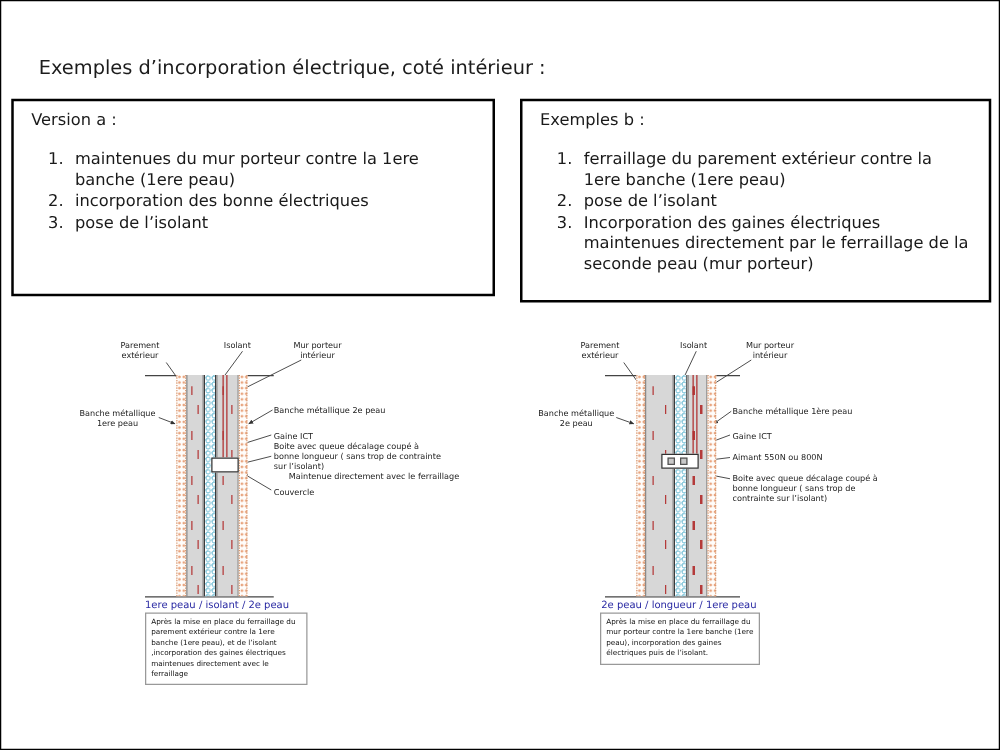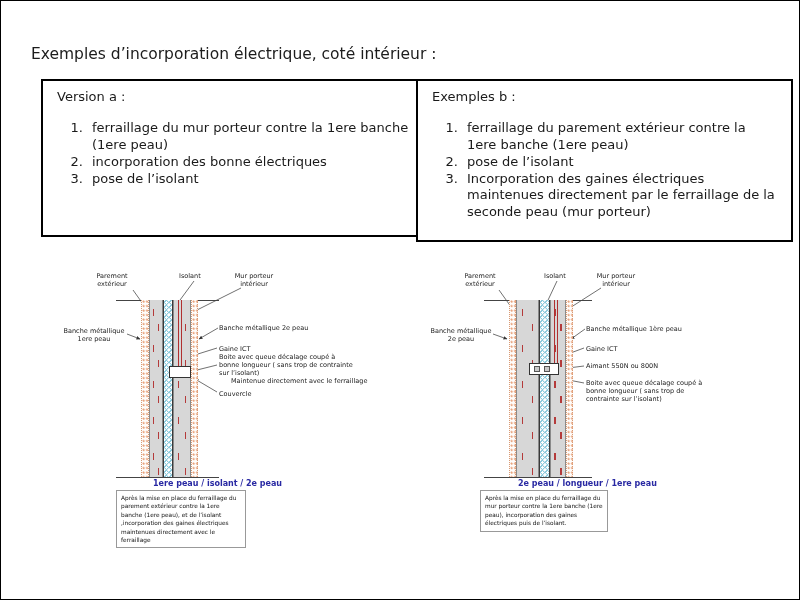--- a/index.html
+++ b/index.html
@@ -6,21 +6,21 @@
   .page{
     position:relative;width:800px;height:600px;background:#fff;
     border:1px solid #000;box-sizing:border-box;overflow:hidden;
     font-family:"DejaVu Sans","Liberation Sans",sans-serif;color:#1a1a1a;
   }
   .title{position:absolute;left:30px;top:44px;font-size:15.5px;color:#1c1c1c;}
   .vbox{
     position:absolute;border:2px solid #000;box-sizing:border-box;
     padding:8px 14px;font-size:13px;line-height:1.3;background:#fff;
   }
-  .vbox-a{left:8px;top:78px;width:387px;height:158px;margin-left:32px;}
+  .vbox-a{left:8px;top:78px;width:387px;height:158px;}
   .vbox-b{left:415px;top:78px;width:377px;height:163px;}
   .vbox h2{margin:0;font-size:13px;font-weight:normal;}
   .vbox ol{margin:14px 0 0 0;padding-left:30px;}
   .vbox li{padding-left:5px;}
   
   .diag{position:absolute;width:312px;height:272px;}
   .diag-a{left:60px;top:268px;}
   .diag-b{left:428px;top:268px;}
   .leaders{position:absolute;left:0;top:0;width:100%;height:100%;pointer-events:none;}
   .dlabel{position:absolute;font-size:6.5px;line-height:1.25;color:#222;white-space:pre-line;}
@@ -45,37 +45,37 @@
     background-color:#fff;
     background-image:
       radial-gradient(circle at 2.5px 2.5px,transparent 1.3px,#8ecbdd 1.4px 2.1px,transparent 2.3px),
       radial-gradient(circle at 0px 0px,transparent 1.3px,#8ecbdd 1.4px 2.1px,transparent 2.3px);
     background-size:5px 5px;
     border-left:1px solid #3a3a3a;border-right:1px solid #3a3a3a;
   }
   .redline{position:absolute;width:1px;background:#b03030;top:0;}
   .jbox{position:absolute;background:#fff;border:1px solid #333;box-sizing:border-box;}
   .magnet{position:absolute;width:6px;height:6px;background:#c9c9c9;border:1px solid #555;box-sizing:border-box;top:2px;}
-  .caption{position:absolute;font-size:8px;font-weight:bold;color:#2929a3;white-space:nowrap;margin-left:37px;}
+  .caption{position:absolute;font-size:8px;font-weight:normal;color:#2929a3;white-space:nowrap;}
   .note{
     position:absolute;border:1px solid #999;box-sizing:border-box;background:#fff;
     padding:3px 4px;font-size:5.8px;line-height:1.45;color:#111;
   }
 </style>
 </head>
 <body>
 
 <div class="page">
 
   <div class="title">Exemples d’incorporation électrique, coté intérieur :</div>
 
   <div class="vbox vbox-a">
     <h2>Version a :</h2>
     <ol>
-      <li>ferraillage du mur porteur contre la 1ere banche (1ere peau)</li>
+      <li>maintenues du mur porteur contre la 1ere banche (1ere peau)</li>
       <li>incorporation des bonne électriques</li>
       <li>pose de l’isolant</li>
     </ol>
   </div>
 
   <div class="vbox vbox-b">
     <h2>Exemples b :</h2>
     <ol>
       <li>ferraillage du parement extérieur contre la 1ere banche (1ere peau)</li>
       <li>pose de l’isolant</li>

